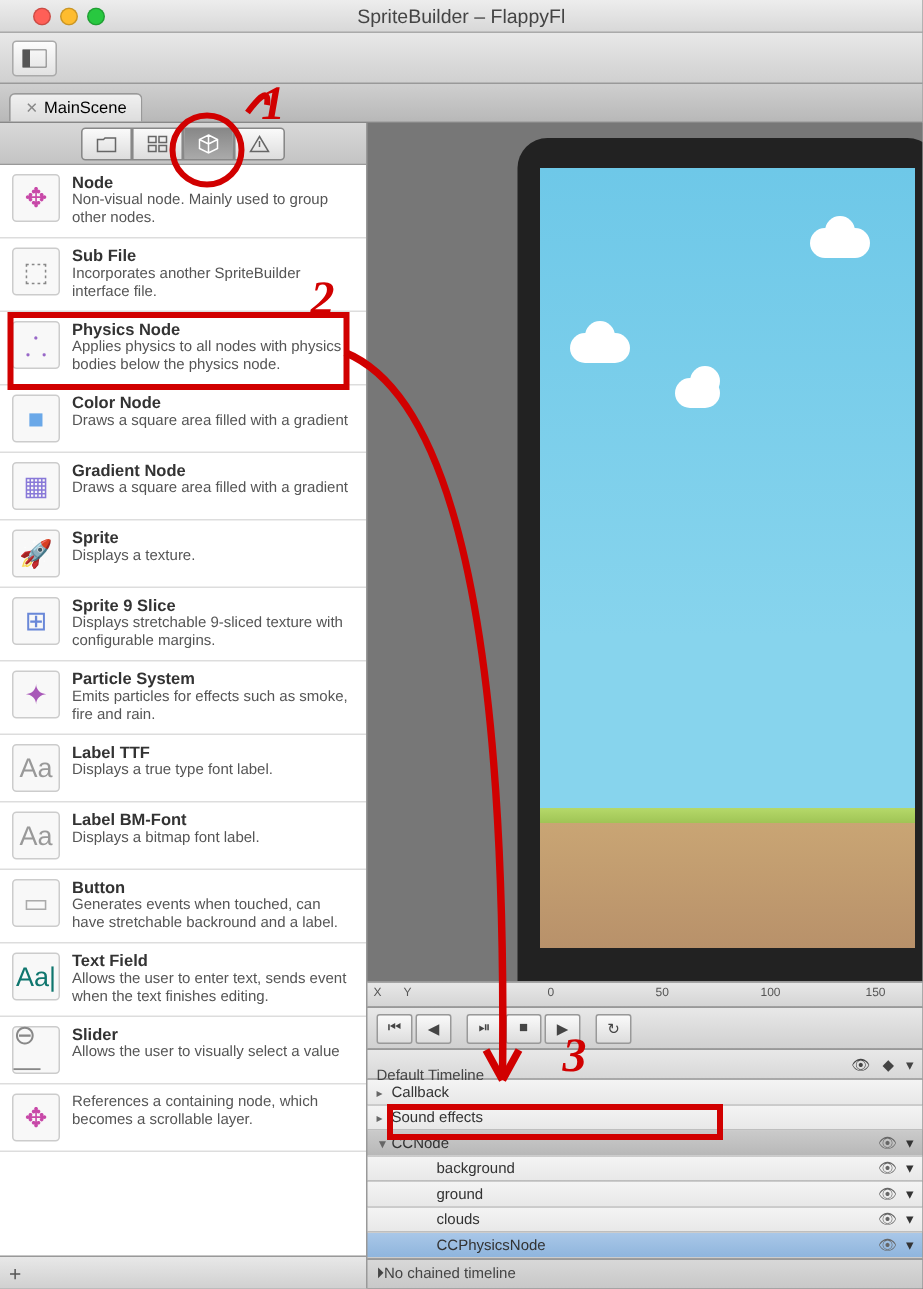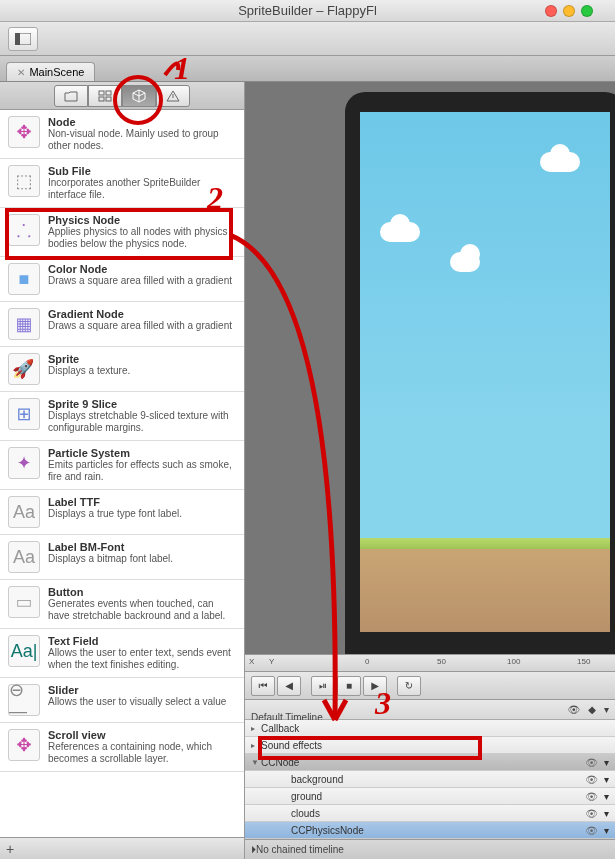--- a/index.html
+++ b/index.html
@@ -1,18 +1,18 @@
 <!DOCTYPE html>
 <html><head>
 <meta charset="utf-8">
 <style>
 * { margin: 0; padding: 0; box-sizing: border-box; font-family: "Lucida Grande", Arial, sans-serif; }
 body { width: 615px; height: 859px; background: #d0d0d0; overflow: hidden; position: relative; }
 
-.titlebar { height: 22px; background: linear-gradient(#ededed, #d8d8d8); border-bottom: 1px solid #aaa; display: flex; align-items: center; padding: 0 22px; position: relative; justify-content: flex-end; }
+.titlebar { height: 22px; background: linear-gradient(#ededed, #d8d8d8); border-bottom: 1px solid #aaa; display: flex; align-items: center; padding: 0 22px; position: relative; }
 .traffic { display: flex; gap: 6px; }
 .traffic span { width: 12px; height: 12px; border-radius: 50%; display: inline-block; border: 0.5px solid rgba(0,0,0,0.2); }
 .red { background: #ff5f57; } .yellow { background: #febc2e; } .green { background: #28c840; }
 .title { position: absolute; left: 50%; transform: translateX(-50%); font-size: 13px; color: #444; white-space: nowrap; }
 
 .toolbar { height: 34px; background: linear-gradient(#e8e8e8, #d0d0d0); border-bottom: 1px solid #999; display: flex; align-items: center; padding: 0 8px; }
 .tb-btn { width: 30px; height: 24px; border: 1px solid #aaa; border-radius: 3px; background: linear-gradient(#fdfdfd,#e2e2e2); display: flex; align-items: center; justify-content: center; }
 
 .tabbar { height: 26px; background: linear-gradient(#cfcfcf,#b8b8b8); border-bottom: 1px solid #888; display: flex; align-items: flex-end; padding-left: 6px; }
 .tab { background: linear-gradient(#f0f0f0,#ddd); border: 1px solid #999; border-bottom: none; border-radius: 4px 4px 0 0; padding: 3px 10px; font-size: 11px; display: flex; align-items: center; gap: 4px; }
@@ -219,21 +219,20 @@
         <div class="node-item">
           <div class="node-icon" style="color:#888">⊖—</div>
           <div class="node-text">
             <div class="node-title">Slider</div>
             <div class="node-desc">Allows the user to visually select a value</div>
           </div>
         </div>
         <div class="node-item">
           <div class="node-icon" style="color:#c848a8">✥</div>
           <div class="node-text">
-            <div class="node-title">Scroll view</div>
             <div class="node-desc">References a containing node, which becomes a scrollable layer.</div>
           </div>
         </div>
       </div>
     <div class="lp-footer">
       <span>+</span>
     </div>
   </div>
 
   <div class="right-panel">

